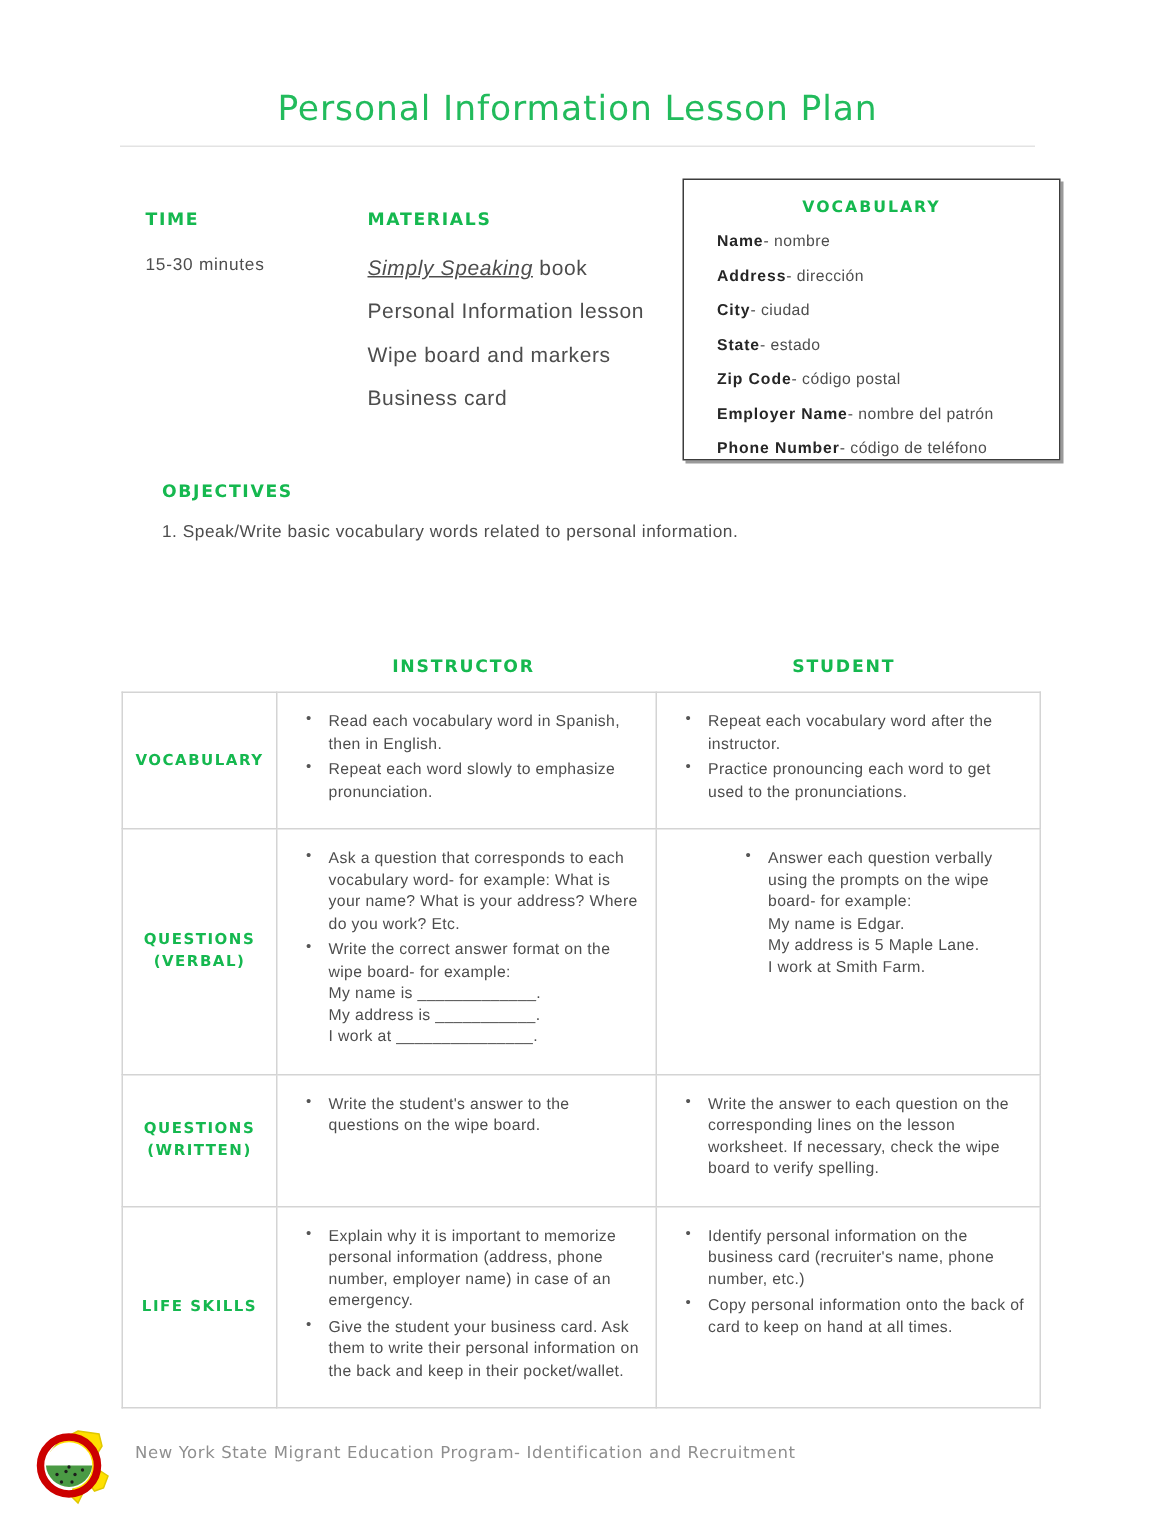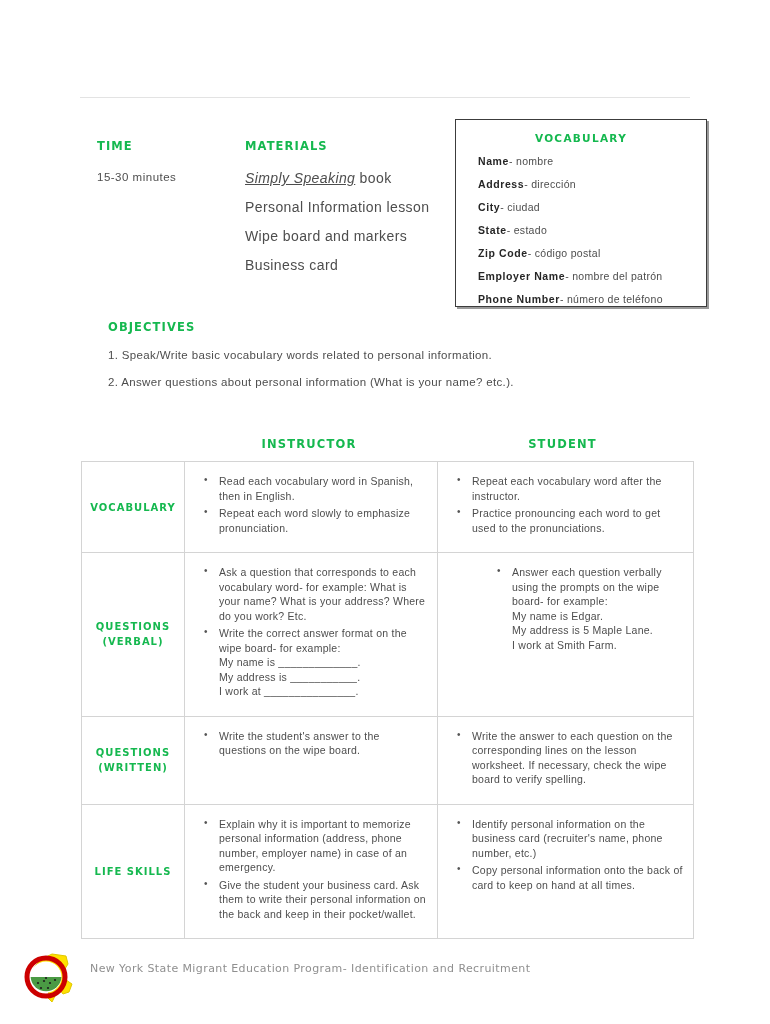--- a/index.html
+++ b/index.html
@@ -236,20 +236,21 @@
     top: 950px;
     width: 56px;
     height: 54px;
   }
 </style>
 </head>
 <body>
 
 <div class="page">
 
+  <div class="doc-title">Personal Information Lesson Plan</div>
   <div class="title-rule"></div>
 
   <div class="col-time">
     <div class="section-head">TIME</div>
     <div class="body">15-30 minutes</div>
   </div>
 
   <div class="col-materials">
     <div class="section-head">MATERIALS</div>
     <ul class="mat-list">
@@ -262,29 +263,28 @@
 
   <div class="vocab-box">
     <div class="vocab-title">VOCABULARY</div>
     <ul class="vocab-list">
       <li><span class="term">Name</span><span>- nombre</span></li>
       <li><span class="term">Address</span><span>- dirección</span></li>
       <li><span class="term">City</span><span>- ciudad</span></li>
       <li><span class="term">State</span><span>- estado</span></li>
       <li><span class="term">Zip Code</span><span>- código postal</span></li>
       <li><span class="term">Employer Name</span><span>- nombre del patrón</span></li>
-      <li><span class="term">Phone Number</span><span>- número de teléfono</span></li>
+      <li><span class="term">Phone Number</span><span>- código de teléfono</span></li>
     </ul>
   </div>
 
   <div class="objectives">
     <div class="section-head">OBJECTIVES</div>
     <ul class="obj-list">
       <li>1. Speak/Write basic vocabulary words related to personal information.</li>
-      <li>2. Answer questions about personal information (What is your name? etc.).</li>
     </ul>
   </div>
 
   <div class="tbl-head instructor">INSTRUCTOR</div>
   <div class="tbl-head student">STUDENT</div>
 
   <table class="plan-table">
     <tbody>
       <tr>
         <td class="col-label row-label">VOCABULARY</td>

